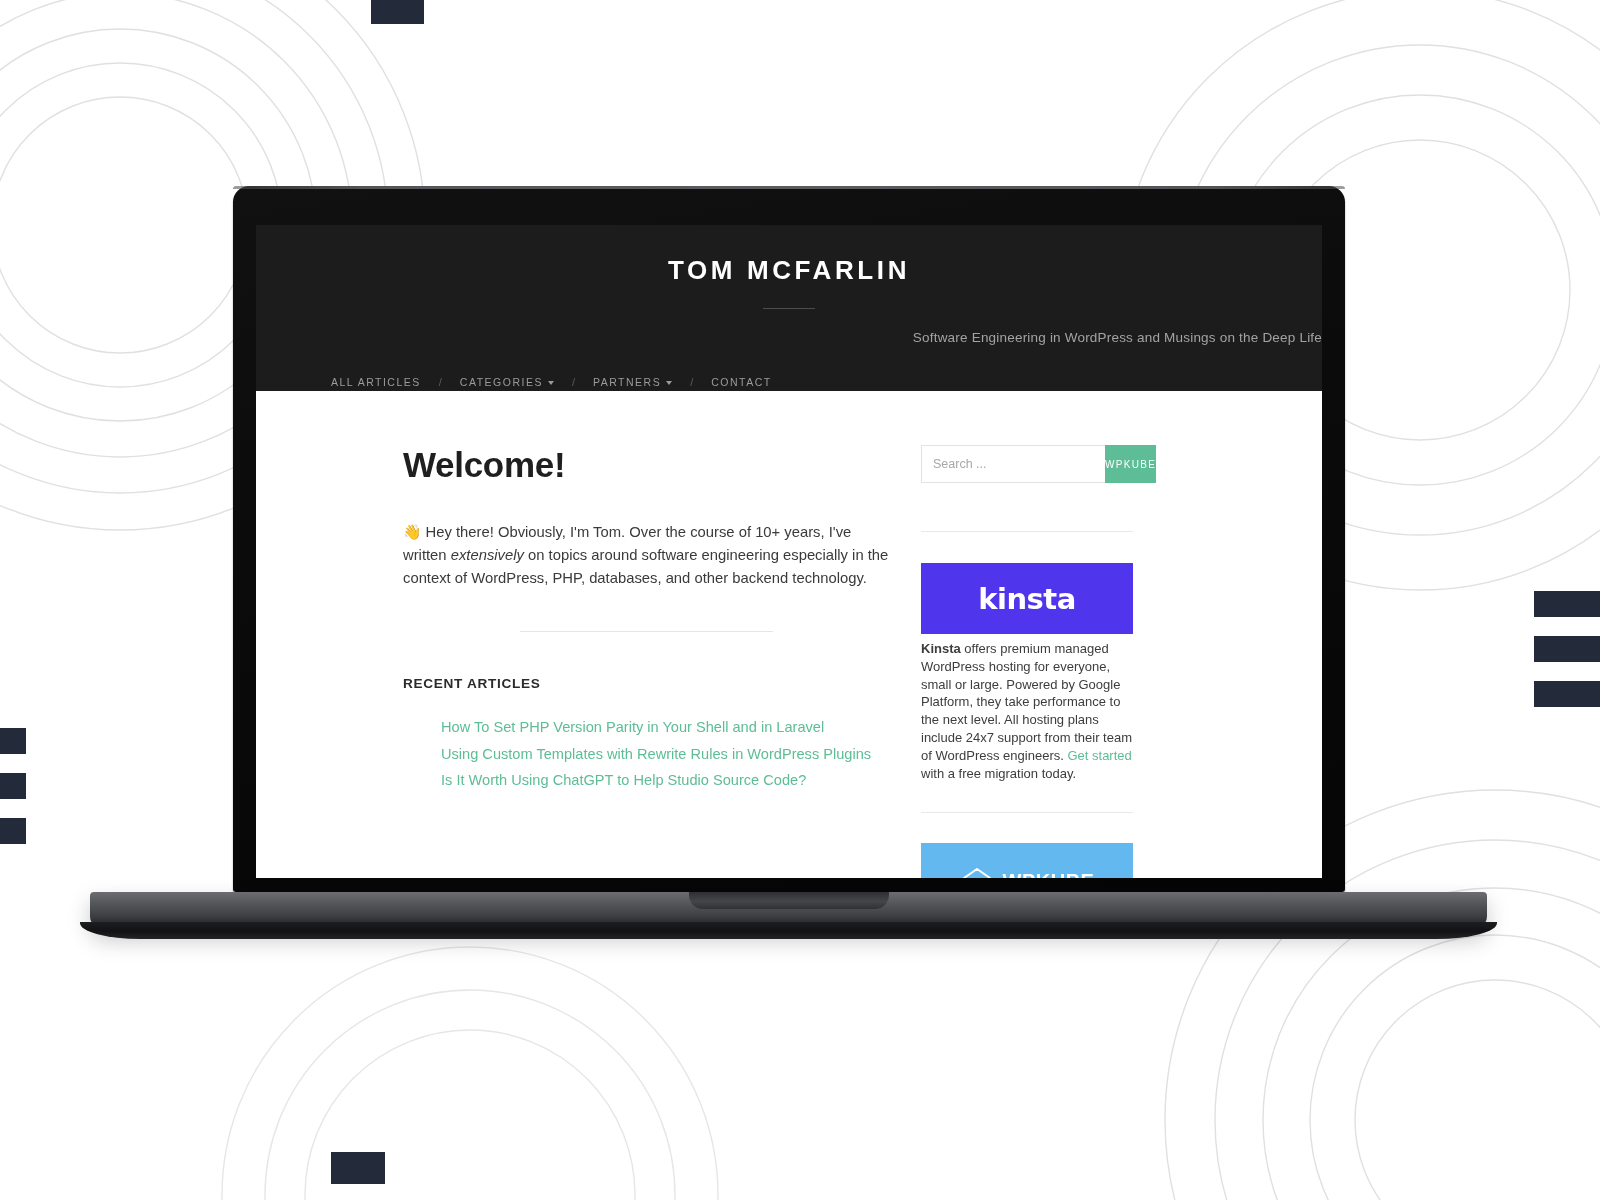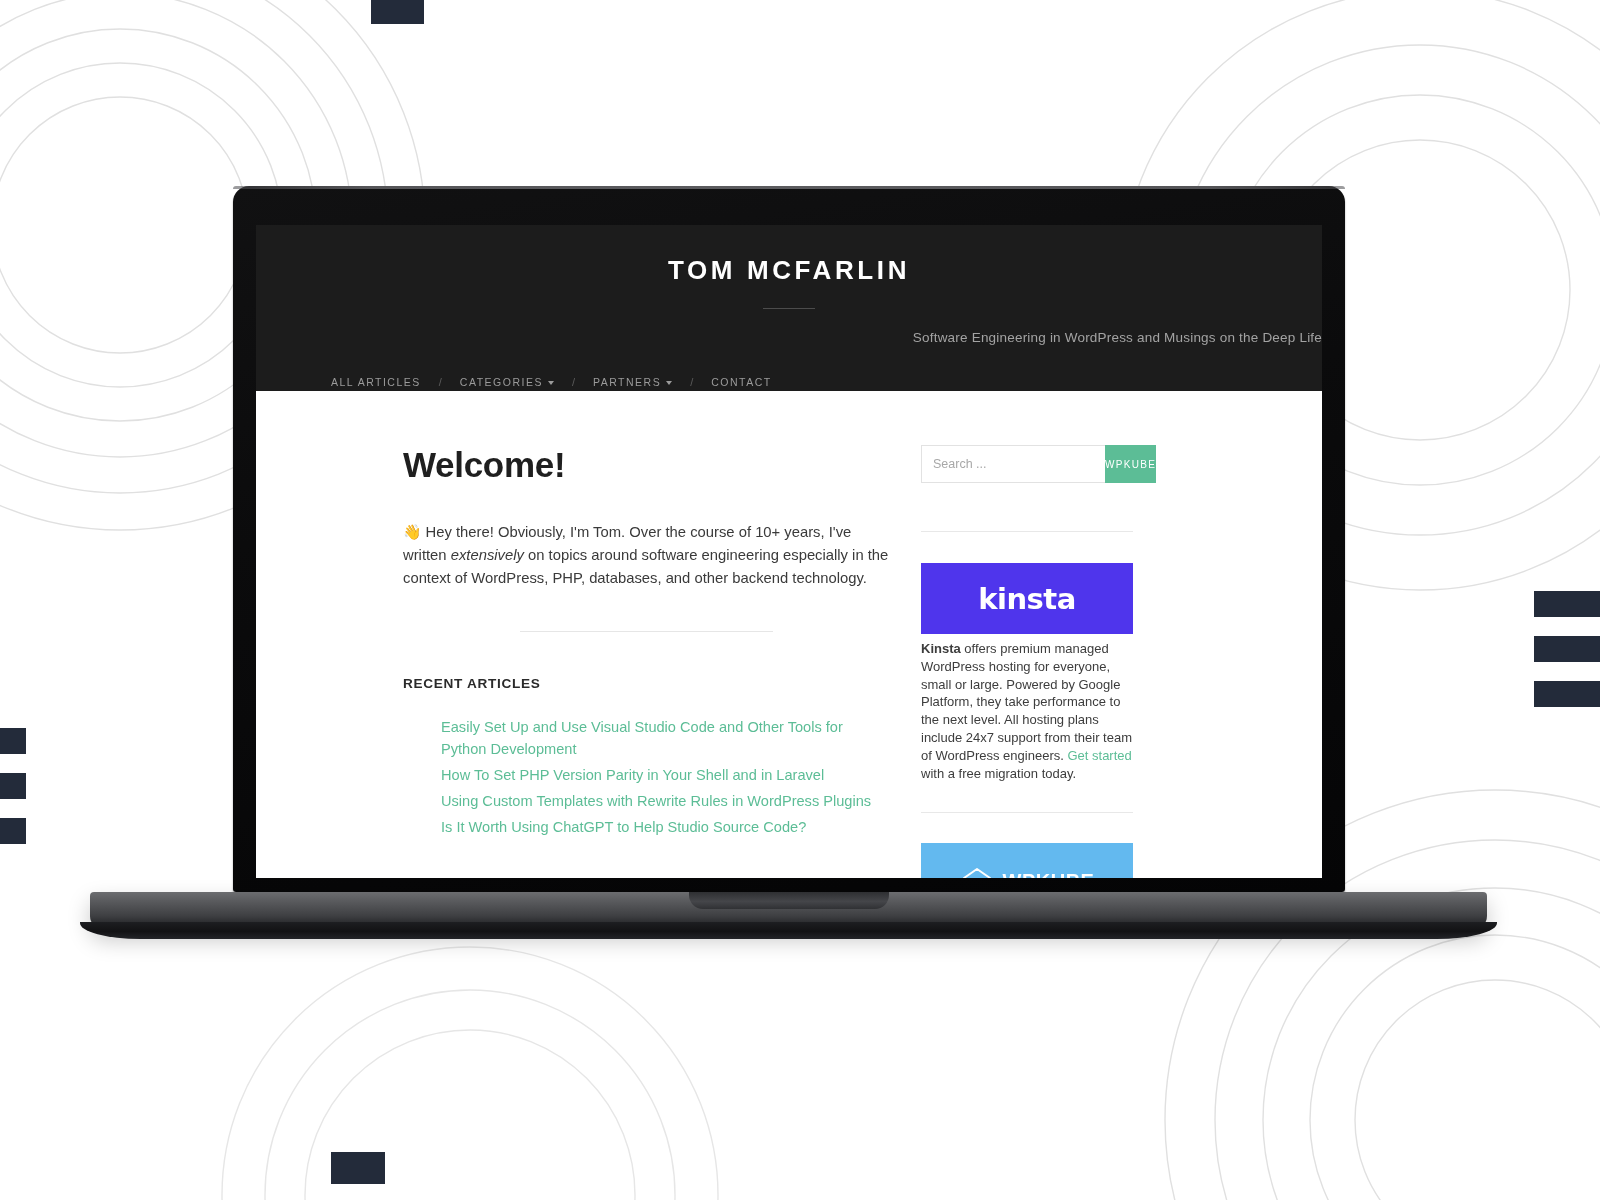--- a/index.html
+++ b/index.html
@@ -372,21 +372,20 @@
         <main id="content">
           <h1 id="welcome">Welcome!</h1>
 
           <p id="intro"><span>👋</span><span> Hey there! Obviously, I'm Tom. Over the course of 10+ years, I've written </span><em>extensively</em><span> on topics around software engineering especially in the context of WordPress, PHP, databases, and other backend technology.</span></p>
 
           <div class="content-rule"></div>
 
           <h2 id="recent-heading">RECENT ARTICLES</h2>
 
           <ul id="article-list">
-            <li><a class="article-link">Easily Set Up and Use Visual Studio Code and Other Tools for Python Development</a></li>
             <li><a class="article-link">How To Set PHP Version Parity in Your Shell and in Laravel</a></li>
             <li><a class="article-link">Using Custom Templates with Rewrite Rules in WordPress Plugins</a></li>
             <li><a class="article-link">Is It Worth Using ChatGPT to Help Studio Source Code?</a></li>
           </ul>
 
         </main>
 
         <aside id="sidebar">
           <div id="search-row">
             <input id="search-input" type="text" placeholder="Search ..." style="">

